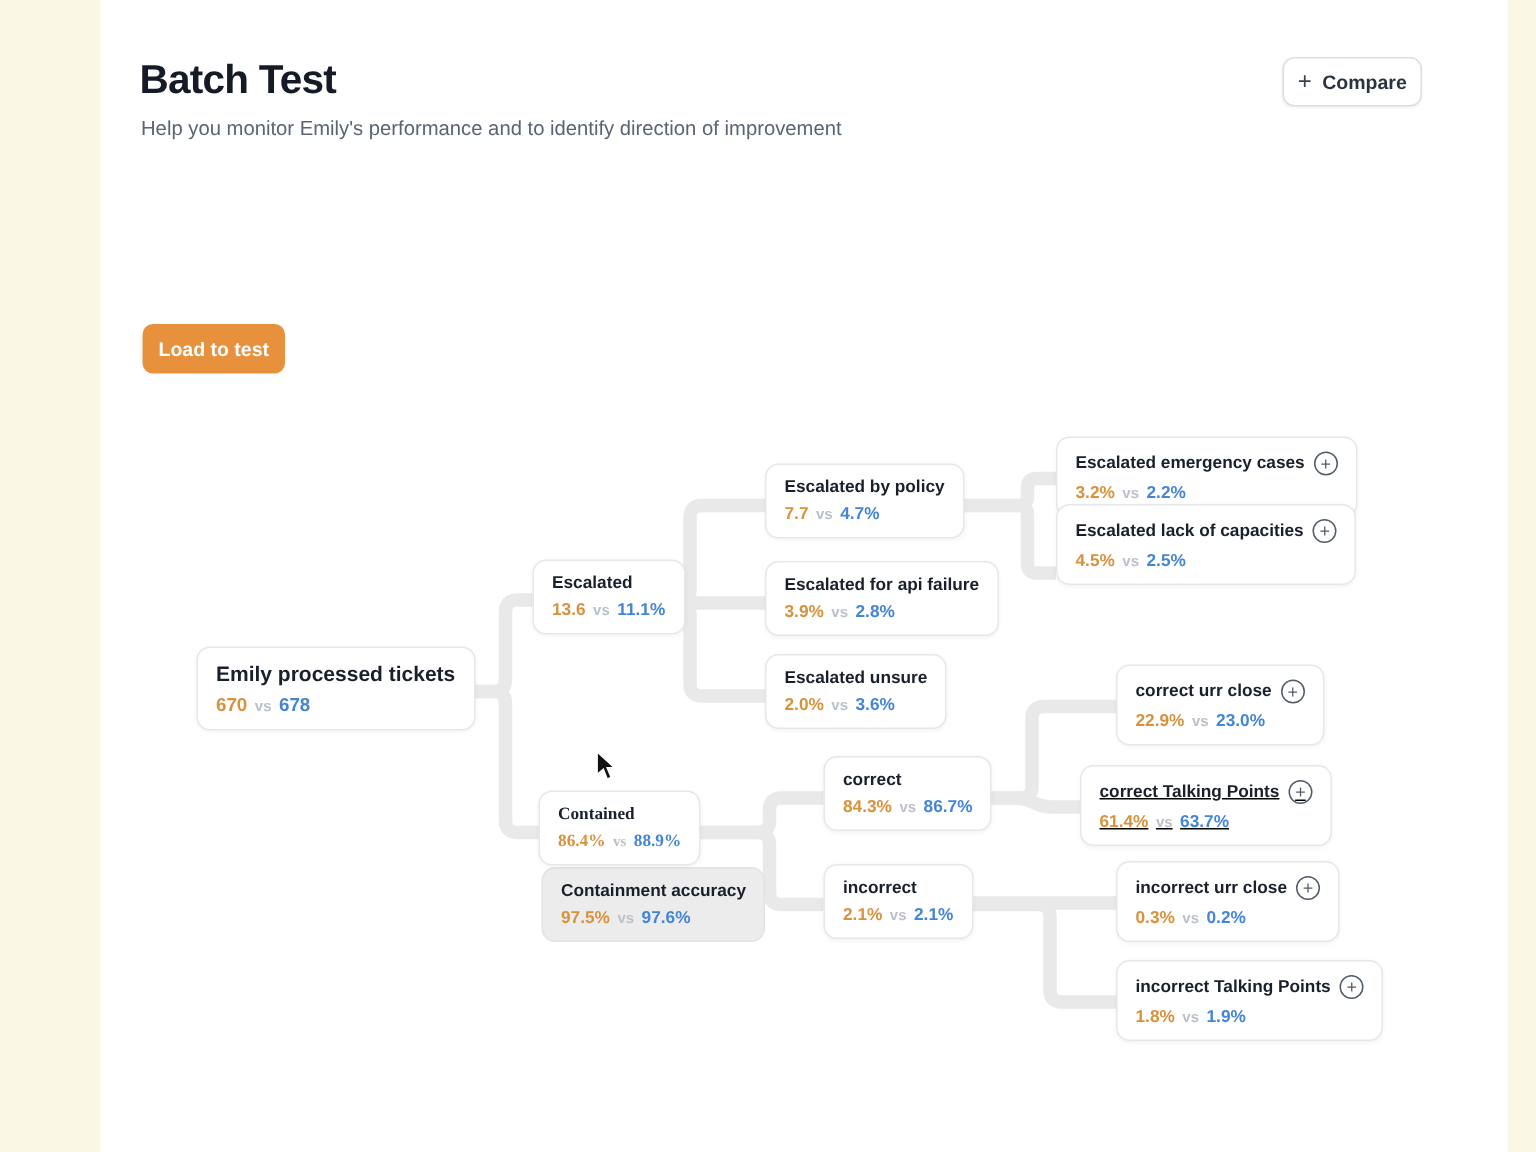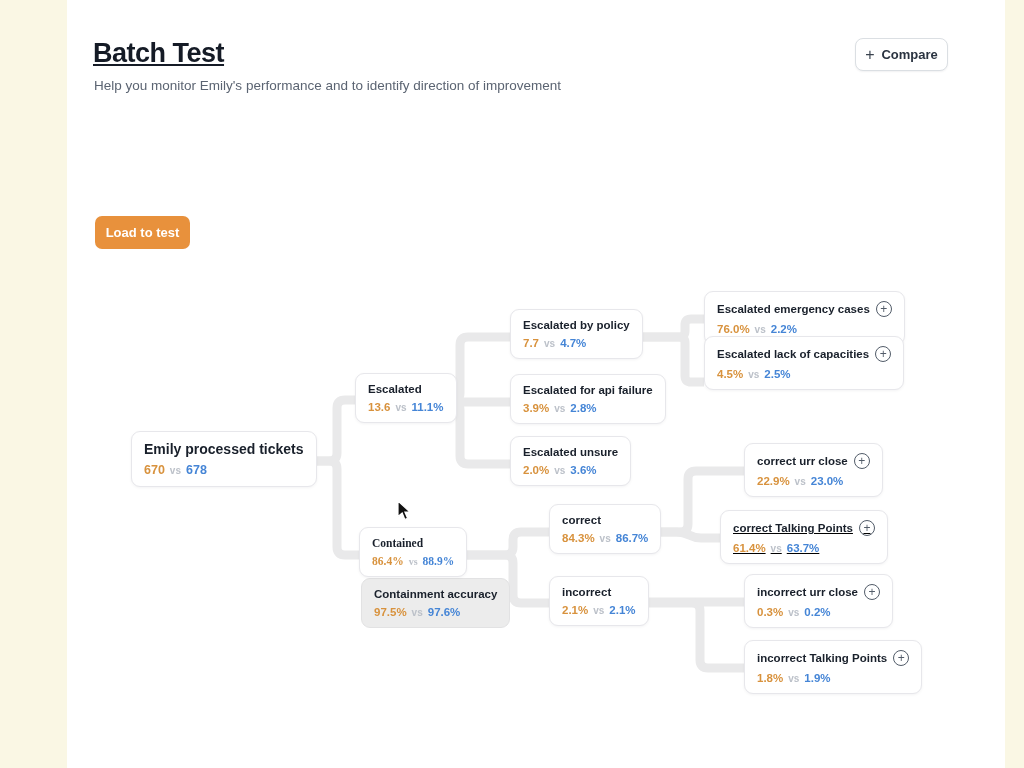--- a/index.html
+++ b/index.html
@@ -1,20 +1,20 @@
 <!DOCTYPE html>
 <html><head>
 <meta charset="utf-8">
 <style>
   * { margin:0; padding:0; box-sizing:border-box; }
   html,body { width:1024px; height:768px; overflow:hidden; }
   body { background:#faf7e4; font-family:"Liberation Sans",sans-serif; position:relative; }
   .content { position:absolute; left:67px; top:0; width:938px; height:768px; background:#ffffff; }
 
-  .page-title { position:absolute; left:26px; top:38px; font-size:27px; font-weight:700; color:#151b26; letter-spacing:-0.5px;text-decoration:underline; }
+  .page-title { position:absolute; left:26px; top:38px; font-size:27px; font-weight:700; color:#151b26; letter-spacing:-0.5px; }
   .page-subtitle { position:absolute; left:27px; top:78px; font-size:13.5px; color:#5b6472; }
 
   .compare-btn { position:absolute; left:788px; top:38px; width:93px; height:33px; background:#fff;
     border:1px solid #dbdfe3; border-radius:8px; display:flex; align-items:center; justify-content:center;
     gap:7px; font-size:13px; font-weight:600; color:#2a3340; box-shadow:0 1px 2px rgba(16,24,40,.06); cursor:pointer; }
   .compare-plus { font-size:16px; font-weight:500; color:#3a434f; line-height:1; }
 
   .filter-panel { position:absolute; left:28px; top:112px; width:855px; height:88px;
     background-color:#ebf5f9; background-image:radial-gradient(#d3e8f1 1px, transparent 1.2px);
     background-size:7px 7px; border:1px solid #b7d5e3; border-radius:10px; }
@@ -117,21 +117,21 @@
         <span class="val-b">4.7%</span>
       </div>
     </div>
 
     <div class="node" style="left:637px;top:291px;">
       <div class="node-title">
         <span>Escalated emergency cases</span>
         <span class="plus-icon">+</span>
       </div>
       <div class="node-values">
-        <span class="val-a">76.0%</span>
+        <span class="val-a">3.2%</span>
         <span class="vs">vs</span>
         <span class="val-b">2.2%</span>
       </div>
     </div>
 
     <div class="node" style="left:637px;top:336px;">
       <div class="node-title">
         <span>Escalated lack of capacities</span>
         <span class="plus-icon">+</span>
       </div>

